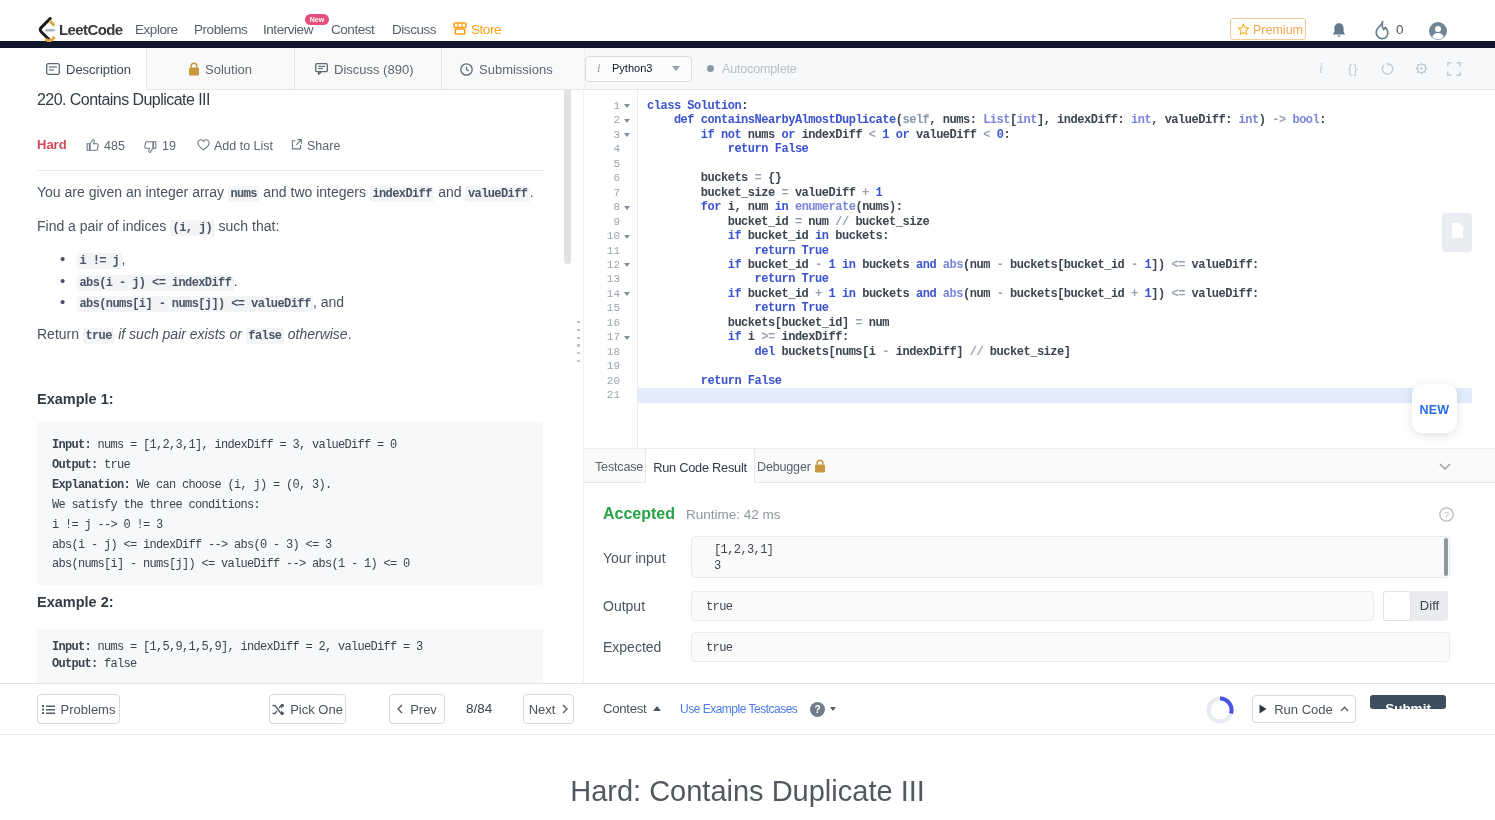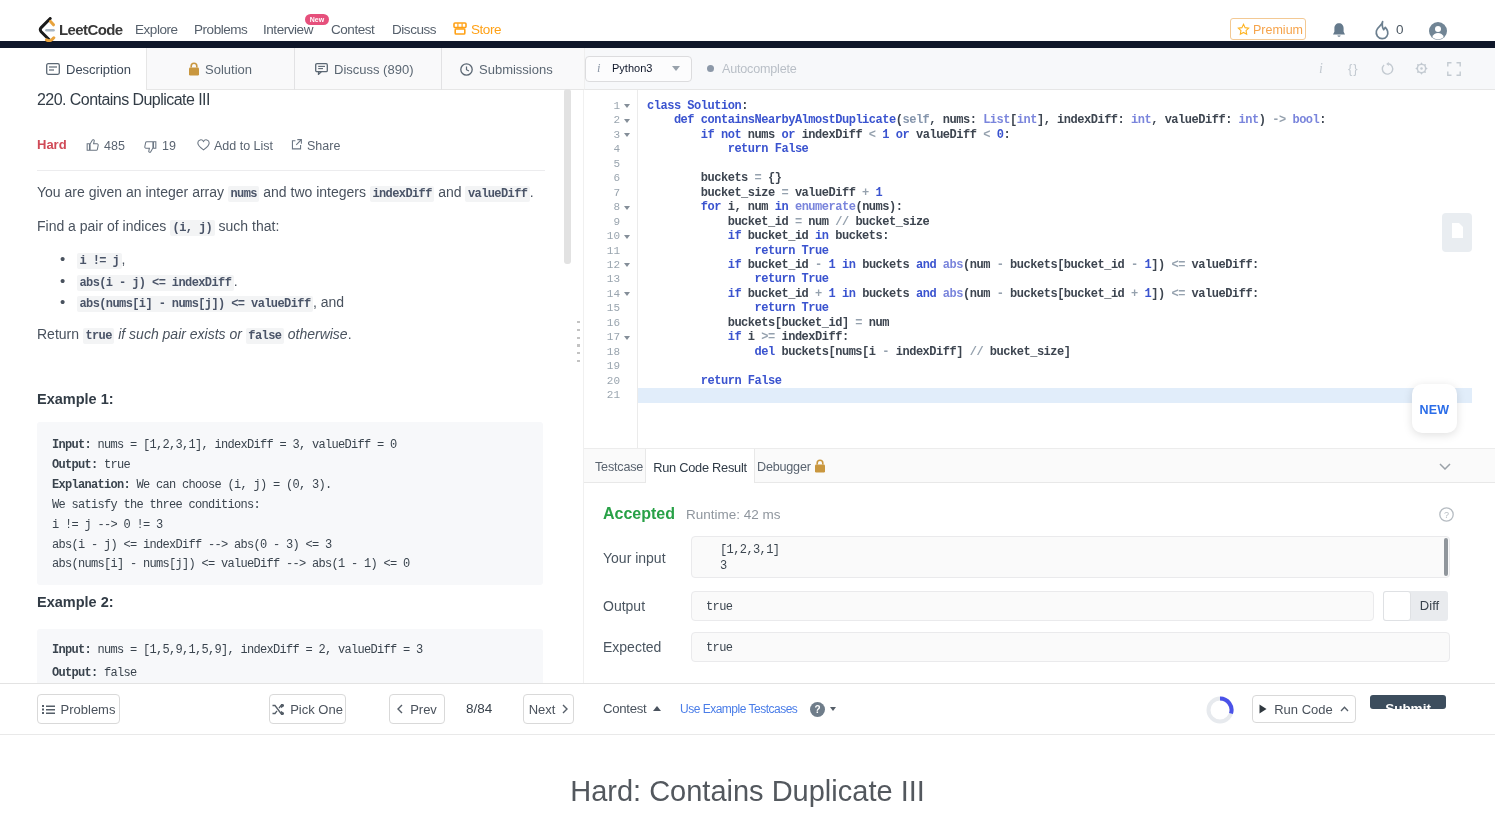--- a/index.html
+++ b/index.html
@@ -168,21 +168,21 @@
   <div class="abs" style="left:37px;top:332px;width:506px;height:163px;background:#f7f8fa;border-radius:3px"></div>
   <div class="abs mono" style="left:52px;top:346px;font-size:12px;letter-spacing:-0.7px;line-height:19.9px;color:#3a444e;white-space:pre"><b>Input:</b> nums = [1,2,3,1], indexDiff = 3, valueDiff = 0
 <b>Output:</b> true
 <b>Explanation:</b> We can choose (i, j) = (0, 3).
 We satisfy the three conditions:
 i != j --&gt; 0 != 3
 abs(i - j) &lt;= indexDiff --&gt; abs(0 - 3) &lt;= 3
 abs(nums[i] - nums[j]) &lt;= valueDiff --&gt; abs(1 - 1) &lt;= 0</div>
   <div class="abs" style="left:37px;top:504px;font-size:14.5px;font-weight:bold;color:#323c46">Example 2:</div>
   <div class="abs" style="left:37px;top:539px;width:506px;height:80px;background:#f7f8fa;border-radius:3px"></div>
-  <div class="abs mono" style="left:52px;top:549px;font-size:12px;letter-spacing:-0.7px;line-height:23px;color:#3a444e;white-space:pre"><b>Input:</b> nums = [1,5,9,1,5,9], indexDiff = 2, valueDiff = 3
+  <div class="abs mono" style="left:52px;top:549px;font-size:12px;letter-spacing:-0.7px;line-height:17px;color:#3a444e;white-space:pre"><b>Input:</b> nums = [1,5,9,1,5,9], indexDiff = 2, valueDiff = 3
 <b>Output:</b> false</div>
 </div>
 <div class="abs" style="left:564px;top:89px;width:7px;height:175px;background:#e2e2e2;border-radius:3px"></div>
 <div class="abs" style="left:577px;top:321px;width:3px;height:42px;background-image:repeating-linear-gradient(to bottom,#c3c3c3 0,#c3c3c3 2.2px,transparent 2.2px,transparent 7.8px)"></div>
 <div class="vline" style="left:583px;top:90px;height:593px;background:#f0f0f0"></div>
 <div class="vline" style="left:583px;top:683px;height:52px;background:#ededed"></div>
 
 <div id="editor">
   <div id="hl"></div>
   <div id="gutter">1
@@ -258,21 +258,21 @@
   </svg>
 </div>
 <div id="conspanel">
   <div class="abs" style="left:19px;top:22px;font-size:16px;font-weight:bold;color:#28a147">Accepted</div>
   <div class="abs" style="left:102px;top:24px;font-size:13.5px;color:#8f969e">Runtime: 42 ms</div>
   <svg class="abs" style="left:855px;top:24px" width="15" height="15" viewBox="0 0 15 15">
     <circle cx="7.5" cy="7.5" r="6.7" fill="none" stroke="#b6bcc2" stroke-width="1.3"></circle>
     <text x="7.5" y="10.8" text-anchor="middle" font-size="9" fill="#b6bcc2" font-family="Liberation Sans">?</text>
   </svg>
   <div class="iolabel" style="top:67px">Your input</div>
-  <div class="iobox" style="left:107px;top:53px;width:759px;height:42px;padding:5px 0 0 28px;line-height:16px">[1,2,3,1]
+  <div class="iobox" style="left:107px;top:53px;width:759px;height:42px;padding:5px 0 0 22px;line-height:16px">[1,2,3,1]
 3</div>
   <div class="abs" style="left:860px;top:55px;width:4px;height:38px;background:#90969c;border-radius:2px"></div>
   <div class="iolabel" style="top:115px">Output</div>
   <div class="iobox" style="left:107px;top:108px;width:683px;height:30px;padding:8px 0 0 14px">true</div>
   <div class="abs" style="left:799px;top:108px;width:65px;height:30px;background:#e9ebee;border-radius:3px"></div>
   <div class="abs" style="left:799px;top:108px;width:28px;height:30px;background:#fff;border:1px solid #dfe1e4;border-radius:3px"></div>
   <div class="abs" style="left:827px;top:115px;width:37px;text-align:center;font-size:13px;color:#39434d">Diff</div>
   <div class="iolabel" style="top:156px">Expected</div>
   <div class="iobox" style="left:107px;top:149px;width:759px;height:30px;padding:8px 0 0 14px">true</div>
 </div>

